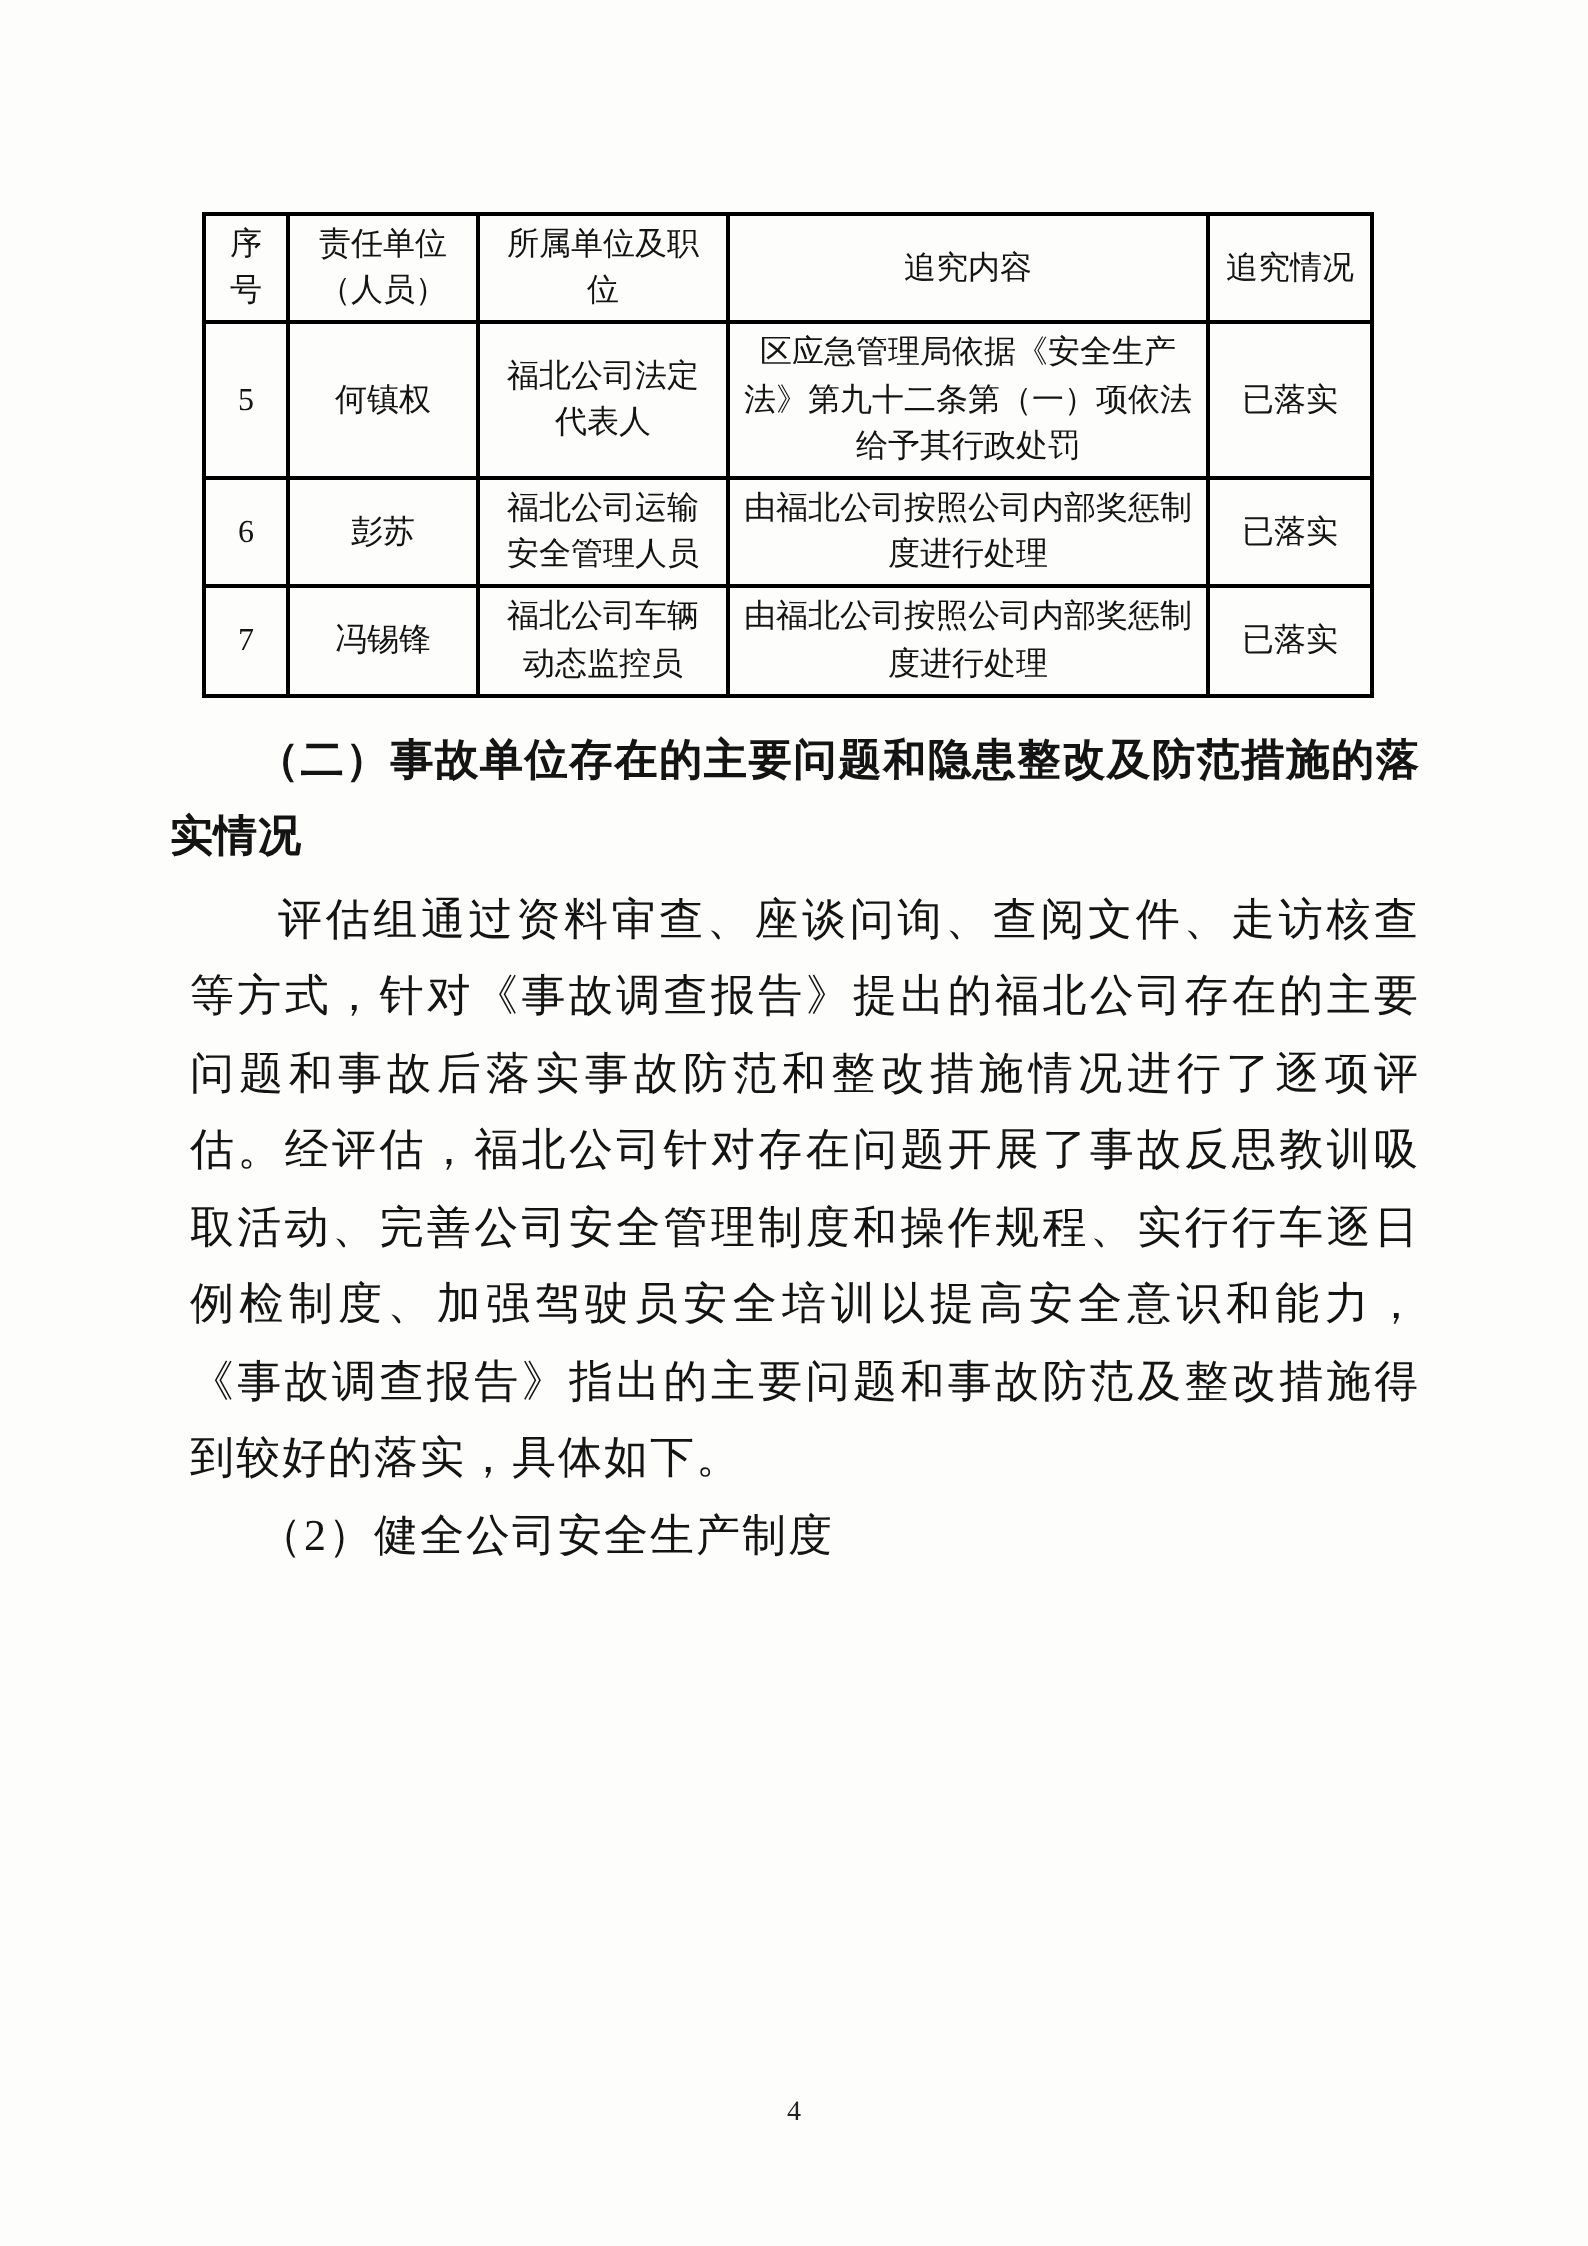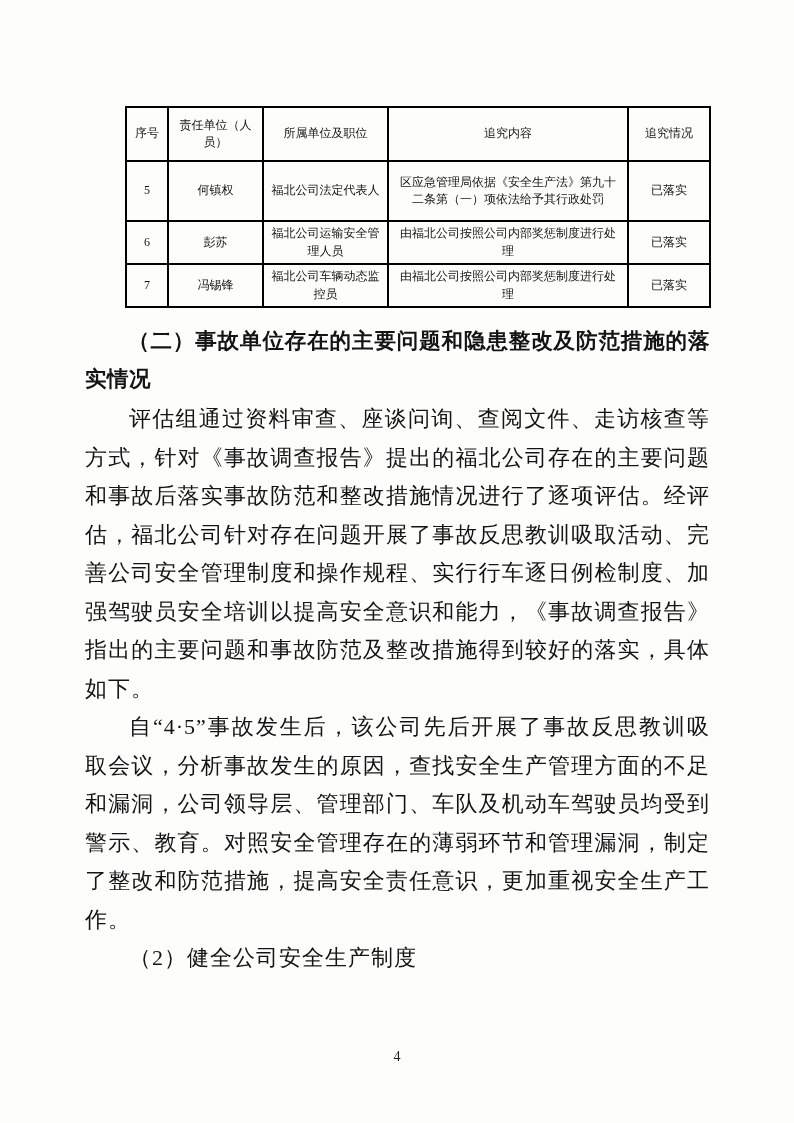--- a/index.html
+++ b/index.html
@@ -12,22 +12,22 @@
     background: #fdfdfc;
     color: #141414;
     font-family: "Liberation Serif", "DejaVu Serif", serif;
     padding: 106px 84px 0 85px;
     overflow: hidden;
   }
   table.acc-table {
     border-collapse: collapse;
     table-layout: fixed;
     width: 584px;
-    margin-left: 40px;
-    font-size: 12px;
+    margin-left: 16px;
+    font-size: 16px;
     line-height: 1.45;
     padding-left: 22px;
   }
   table.acc-table th, table.acc-table td {
     border: 2px solid #000;
     text-align: center;
     vertical-align: middle;
     padding: 3px 6px;
     font-weight: normal;
     word-break: break-all;
@@ -37,29 +37,30 @@
   table.acc-table tbody tr:nth-child(2) { height: 43px; }
   table.acc-table tbody tr:nth-child(3) { height: 43px; }
   .heading {
     margin: 14px 0 0 0;
     font-size: 21.5px;
     font-weight: bold;
     line-height: 38px;
     text-indent: 2em;
     letter-spacing: 0.5px;
     text-align: justify;
+    font-family: Liberation Mono, monospace;
   }
   .blocks { margin-top: 2px; }
   .block {
     font-size: 22px;
     line-height: 38.5px;
     text-indent: 2em;
     letter-spacing: 1px;
   }
-  .block.body { text-align: justify; }
+  .block.body { text-align: justify; margin-left: 10px; }
   .block.subhead { text-align: left; }
   .page-number {
     position: absolute;
     left: 0; right: 0;
     bottom: 58px;
     text-align: center;
     font-size: 14px;
     color: #222;
   }
 </style>
@@ -107,19 +108,18 @@
           <td>由福北公司按照公司内部奖惩制度进行处理</td>
           <td>已落实</td>
         </tr>
       </tbody>
   </table>
 
   <h2 class="heading">（二）事故单位存在的主要问题和隐患整改及防范措施的落实情况</h2>
 
   <div class="blocks" id="blocks">
       <div class="block body">评估组通过资料审查、座谈问询、查阅文件、走访核查等方式，针对《事故调查报告》提出的福北公司存在的主要问题和事故后落实事故防范和整改措施情况进行了逐项评估。经评估，福北公司针对存在问题开展了事故反思教训吸取活动、完善公司安全管理制度和操作规程、实行行车逐日例检制度、加强驾驶员安全培训以提高安全意识和能力，《事故调查报告》指出的主要问题和事故防范及整改措施得到较好的落实，具体如下。</div>
-      <div class="block body">自“4·5”事故发生后，该公司先后开展了事故反思教训吸取会议，分析事故发生的原因，查找安全生产管理方面的不足和漏洞，公司领导层、管理部门、车队及机动车驾驶员均受到警示、教育。对照安全管理存在的薄弱环节和管理漏洞，制定了整改和防范措施，提高安全责任意识，更加重视安全生产工作。</div>
       <div class="block subhead">（2）健全公司安全生产制度</div>
     </div>
 
   <div class="page-number">4</div>
 
 </div>
 
 </body></html>

